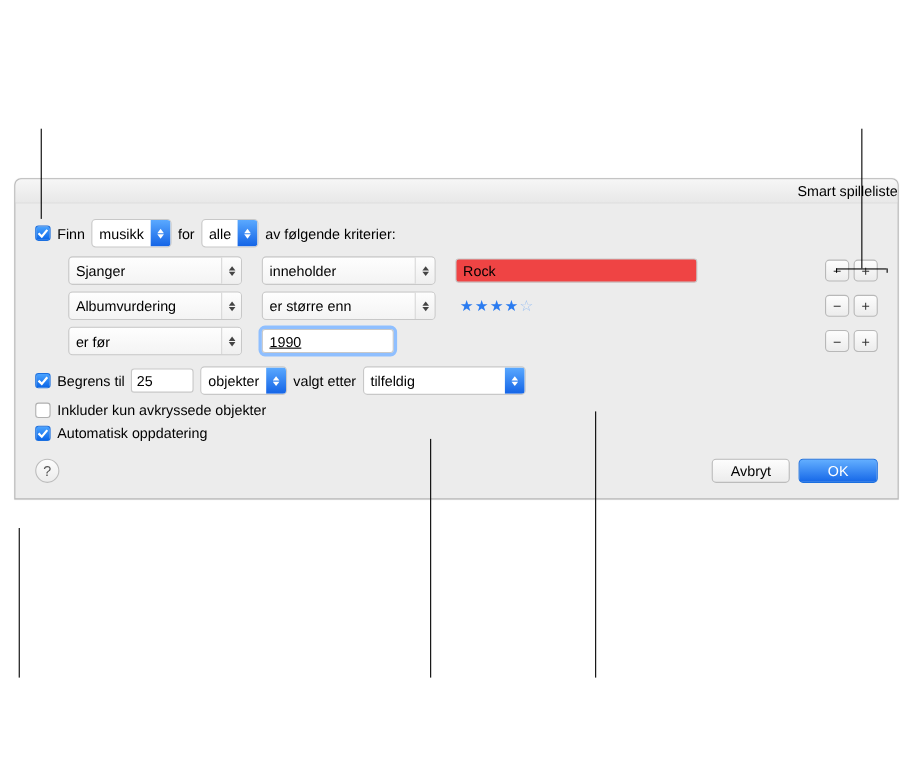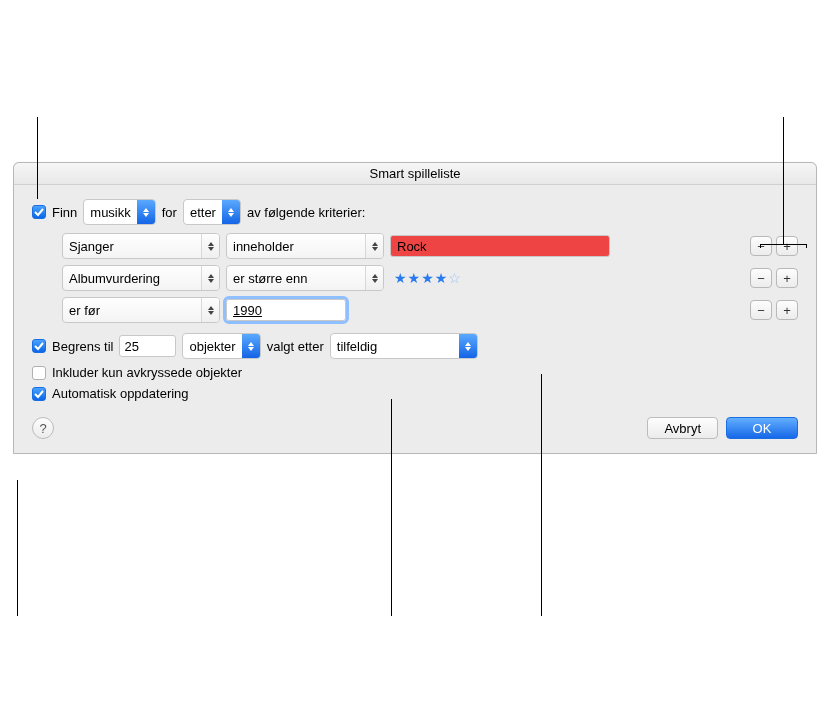--- a/index.html
+++ b/index.html
@@ -19,21 +19,21 @@
     width: 804px;
     background: #ececec;
     border: 1px solid #b8b8b8;
     border-top-left-radius: 6px;
     border-top-right-radius: 6px;
     box-shadow: 0 0 1px rgba(0,0,0,0.1);
   }
   .titlebar {
     height: 22px;
     line-height: 22px;
-    text-align: center;
+    text-align: right;
     font-size: 13px;
     background: linear-gradient(#f6f6f6,#e8e8e8);
     border-bottom: 1px solid #d0d0d0;
     border-top-left-radius: 6px;
     border-top-right-radius: 6px;
   }
   .content { padding: 14px 18px 14px 18px; }
   .row { display: flex; align-items: center; gap: 6px; margin-bottom: 6px; }
   .checkbox {
     width: 14px; height: 14px;
@@ -85,21 +85,21 @@
     border-top: 4px solid #fff;
   }
   .popup.gray .arrows .tri-up { border-bottom-color: #444; }
   .popup.gray .arrows .tri-down { border-top-color: #444; }
   .rules {
     margin: 8px 0 10px 30px;
   }
   .rule {
     display: flex;
     align-items: center;
-    gap: 6px;
+    gap: 18px;
     margin-bottom: 6px;
   }
   .rule .popup { background: linear-gradient(#fefefe,#f4f4f4); }
   .rule .popup .text { min-width: 0; }
   .rule .field-select { width: 158px; }
   .rule .field-select .text { flex: 1; }
   .rule .op-select { width: 158px; }
   .rule .op-select .text { flex: 1; }
   .rule .value-input {
     width: 220px; height: 22px;
@@ -195,21 +195,21 @@
       <span class="label">Finn</span>
       <span class="popup">
         <span class="text">musikk</span>
         <span class="arrows">
             <span class="tri-up"></span>
             <span class="tri-down"></span>
           </span>
       </span>
       <span class="label">for</span>
       <span class="popup">
-        <span class="text">etter</span>
+        <span class="text">alle</span>
         <span class="arrows">
             <span class="tri-up"></span>
             <span class="tri-down"></span>
           </span>
       </span>
       <span class="label">av følgende kriterier:</span>
     </div>
 
     <div class="rules">
 

